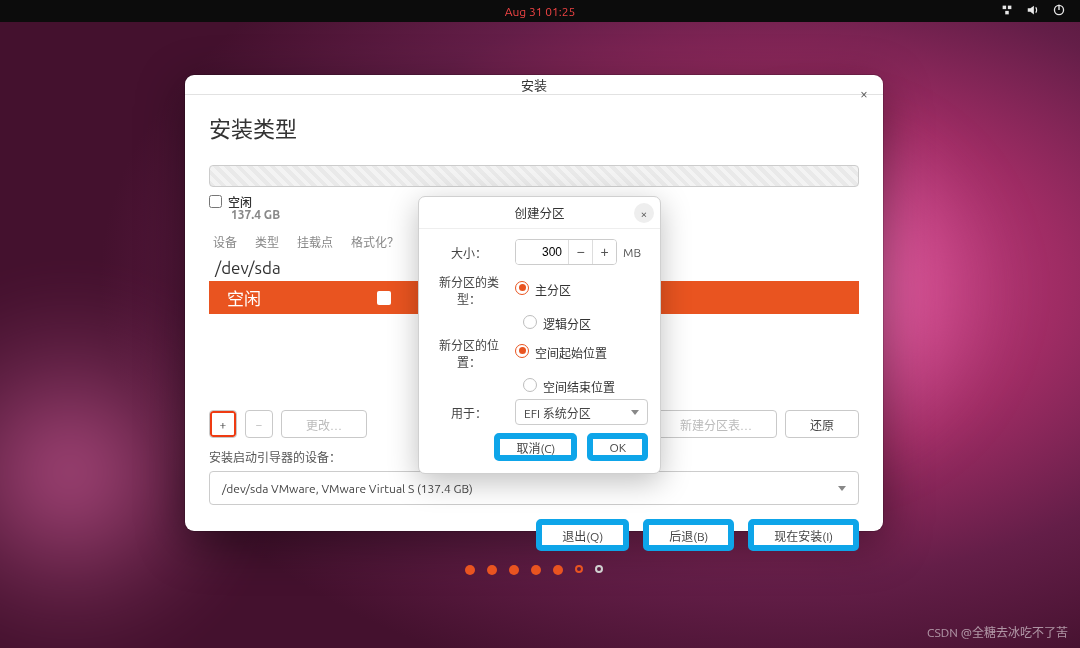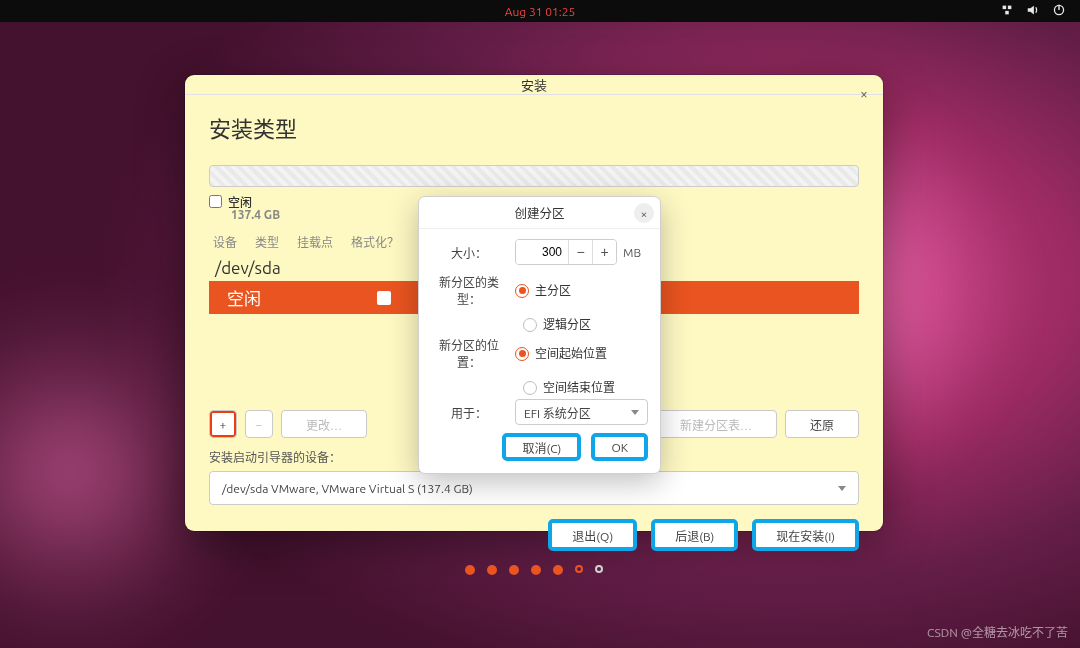--- a/index.html
+++ b/index.html
@@ -5,21 +5,21 @@
 html,body{margin:0;padding:0;font-family:"Ubuntu","Noto Sans CJK SC",sans-serif;font-size:13px;color:#333;background:#000;}
 *{box-sizing:border-box;}
 .screen{width:1080px;height:648px;position:relative;overflow:hidden;}
 .topbar{height:22px;background:#0c0c0c;display:flex;align-items:center;justify-content:center;color:#ef4444;font-size:12px;position:relative;}
 .topbar .tray{position:absolute;right:14px;top:0;height:22px;display:flex;align-items:center;gap:12px;}
 .topbar .tray svg{width:14px;height:14px;fill:#e8e8e8;}
 .wallpaper{position:absolute;left:0;right:0;top:22px;bottom:0;background:radial-gradient(ellipse 800px 500px at 780px 260px,#d94890 0%,#9f2c64 35%,#641e48 60%,#44112e 85%);}
 .glow{position:absolute;width:380px;height:380px;border-radius:50%;background:radial-gradient(circle,#f472b6 0%,rgba(244,114,182,0.25) 45%,transparent 72%);filter:blur(26px);}
 .glow.g1{right:70px;top:80px;}
 .glow.g2{left:-120px;top:260px;opacity:.55;}
-.installer{position:absolute;left:185px;top:75px;width:698px;height:456px;background:#fef9c3;border-radius:9px;box-shadow:0 12px 48px rgba(0,0,0,.45),0 0 0 1px rgba(0,0,0,.15);display:flex;flex-direction:column;}
+.installer{position:absolute;left:185px;top:75px;width:698px;height:456px;background:#ffffff;border-radius:9px;box-shadow:0 12px 48px rgba(0,0,0,.45),0 0 0 1px rgba(0,0,0,.15);display:flex;flex-direction:column;}
 .titlebar{height:38px;display:flex;align-items:center;justify-content:center;position:relative;border-bottom:1px solid #e2e2e2;font-size:13px;color:#333;}
 .titlebar .closebtn{position:absolute;right:10px;top:10px;width:18px;height:18px;display:flex;align-items:center;justify-content:center;cursor:pointer;color:#555;font-size:14px;}
 .content{flex:1;padding:14px 24px 10px;display:flex;flex-direction:column;}
 h1.section{font-size:22px;font-weight:400;color:#333;margin:2px 0 22px;}
 .diskbar{height:22px;border:1px solid #ccc;border-radius:4px;background:repeating-linear-gradient(45deg,#e9e9e9 0 4px,#f3f3f3 4px 8px);}
 .diskheader{display:flex;align-items:center;gap:6px;margin-top:6px;font-size:12px;color:#333;}
 .diskheader input[type=checkbox]{margin:0;}
 .diskheader .sz{font-size:12px;color:#888;margin-left:22px;font-weight:bold;}
 .tableheader{margin-top:10px;display:flex;gap:18px;font-size:12px;color:#888;padding:2px 4px;}
 .tablebody{margin-top:2px;}
@@ -30,40 +30,40 @@
 .btnrow{margin-top:96px;display:flex;align-items:center;gap:8px;}
 .iconbtn,.flatbtn{height:28px;border:1px solid #c9c9c9;background:#fff;border-radius:4px;display:inline-flex;align-items:center;justify-content:center;font-size:12px;color:#444;}
 .iconbtn{width:28px;cursor:pointer;}
 .iconbtn.hl{box-shadow:0 0 0 2px #ef3b12 inset;}
 .iconbtn.disabled,.flatbtn.disabled{color:#bbb;cursor:default;}
 .flatbtn{padding:0 24px;cursor:pointer;}
 .spacer{flex:1;}
 .caption{margin-top:10px;font-size:12px;color:#555;}
 .selectbox{margin-top:6px;height:34px;border:1px solid #ccc;border-radius:4px;display:flex;align-items:center;padding:0 12px;font-size:12px;color:#444;background:#fff;justify-content:space-between;}
 .footer{margin-top:14px;display:flex;justify-content:flex-end;gap:14px;}
-.btn{height:32px;padding:0 20px;border:4px solid #0ea5e9;border-radius:5px;background:#fff;font-size:12px;color:#444;display:inline-flex;align-items:center;cursor:pointer;}
+.btn{height:32px;padding:0 20px;border:6px solid #0ea5e9;border-radius:5px;background:#fff;font-size:12px;color:#444;display:inline-flex;align-items:center;cursor:pointer;}
 .pager{display:flex;gap:12px;justify-content:center;margin-top:14px;}
 .dot{width:10px;height:10px;border-radius:50%;}
 .dot.fill{background:#E95420;}
 .dot.now{border:2px solid #E95420;width:8px;height:8px;}
 .dot.empty{border:2px solid #d0d0d0;width:8px;height:8px;}
 .modal{position:absolute;left:418px;top:196px;width:243px;background:#fff;border:1px solid #d0d0d0;border-radius:7px;box-shadow:0 8px 30px rgba(0,0,0,.25);}
 .modal .mtitle{height:32px;display:flex;align-items:center;justify-content:center;font-size:12.5px;color:#333;position:relative;border-bottom:1px solid #eee;}
 .modal .mtitle .mclose{position:absolute;right:6px;top:6px;width:20px;height:20px;border-radius:50%;background:#eee;display:flex;align-items:center;justify-content:center;font-size:12px;color:#555;cursor:pointer;}
 .mbody{padding:10px 12px 12px;}
 .frow{display:flex;align-items:center;margin-bottom:8px;font-size:12px;color:#444;}
 .frow .lbl{width:84px;text-align:center;padding-right:8px;}
 .spin{display:flex;align-items:center;border:1px solid #ccc;border-radius:4px;overflow:hidden;height:26px;}
 .spin input{border:none;width:52px;height:24px;text-align:right;padding:0 6px;font-size:12px;outline:none;}
 .spin button{width:24px;height:24px;border:none;background:#fff;font-size:14px;color:#555;cursor:pointer;border-left:1px solid #ddd;}
 .unit{margin-left:6px;font-size:12px;color:#555;}
 .radio{width:14px;height:14px;border:1px solid #bdbdbd;border-radius:50%;display:inline-flex;align-items:center;justify-content:center;margin-right:6px;}
 .radio.sel{border-color:#E95420;}
 .radio.sel::after{content:"";width:7px;height:7px;border-radius:50%;background:#E95420;}
-.opt{display:flex;align-items:flex-end;font-size:12px;color:#333;margin:2px 0 4px 92px;cursor:pointer;}
+.opt{display:flex;align-items:flex-start;font-size:12px;color:#333;margin:2px 0 4px 92px;cursor:pointer;}
 .frow.optfirst .opt{margin-left:0;}
 .sel2{flex:1;height:26px;border:1px solid #ccc;border-radius:4px;display:flex;align-items:center;padding:0 8px;font-size:12px;color:#444;justify-content:space-between;cursor:pointer;}
 .mfooter{display:flex;justify-content:flex-end;gap:10px;margin-top:8px;}
 .mfooter .btn{height:28px;padding:0 16px;}
 .watermark{position:absolute;right:12px;bottom:8px;color:rgba(255,255,255,.55);font-size:12px;}
 .chev{display:inline-block;width:0;height:0;border-left:4px solid transparent;border-right:4px solid transparent;border-top:5px solid #888;}
 </style>
 </head>
 <body>
 

